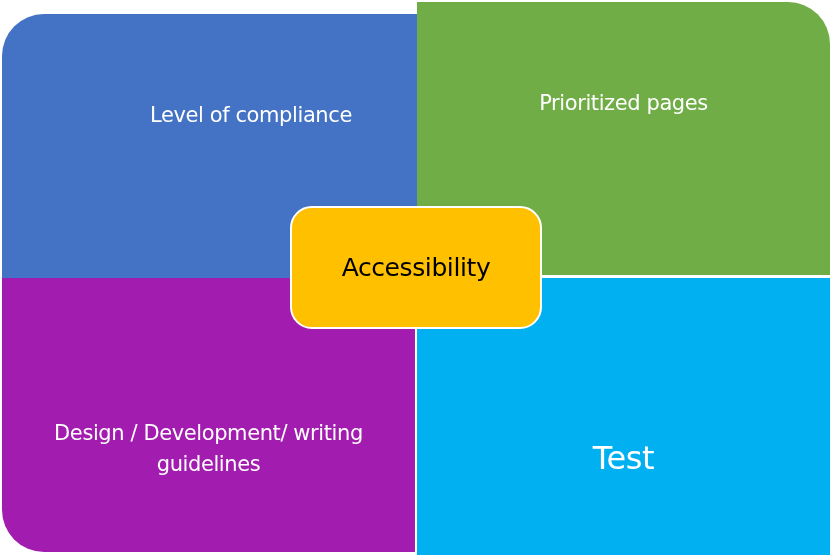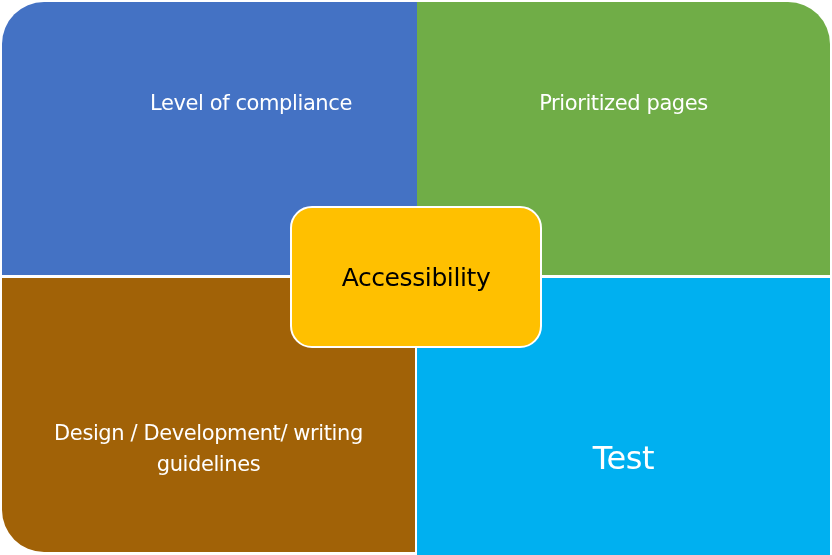--- a/index.html
+++ b/index.html
@@ -1,28 +1,28 @@
 <!DOCTYPE html>
 <html><head>
 <meta charset="utf-8">
 <style>
   html, body { margin:0; padding:0; background:#ffffff; }
   body { width:832px; height:555px; position:relative; overflow:hidden;
          font-family:"DejaVu Sans", "Liberation Sans", sans-serif; }
   .quad { position:absolute; box-sizing:border-box; color:#ffffff; text-align:center; }
   .quad .lbl { position:absolute; left:0; right:0; font-size:21px; line-height:31px; letter-spacing:-0.4px; }
-  #q-tl { left:2px; top:2px; width:498px; height:273px; background:#4472c4; border-top-left-radius:42px; }
+  #q-tl { left:2px; top:14px; width:498px; height:273px; background:#4472c4; border-top-left-radius:42px; }
   #q-tr { left:417px; top:2px; width:413px; height:273px; background:#70ad47; border-top-right-radius:42px;padding-left:48px; }
-  #q-bl { left:2px; top:278px; width:413px; height:274px; background:#a16207; border-bottom-left-radius:42px; }
+  #q-bl { left:2px; top:278px; width:413px; height:274px; background:#a21caf; border-bottom-left-radius:42px; }
   #q-br { left:417px; top:278px; width:413px; height:353px; background:#00b0f0; border-bottom-right-radius:42px; }
   #q-tl .lbl { top:86px; }
   #q-tr .lbl { top:86px; }
   #q-bl .lbl { top:140px; padding:0 8px; }
   #q-br .lbl { top:160px; font-size:32px; line-height:40px; }
-  #center { position:absolute; left:290px; top:206px; width:252px; height:142px; box-sizing:border-box;
+  #center { position:absolute; left:290px; top:206px; width:252px; height:123px; box-sizing:border-box;
             background:#ffc000; border:2px solid #ffffff; border-radius:22px;
             display:flex; align-items:center; justify-content:center; }
   #center .lbl { font-size:25px; color:#000000; letter-spacing:-0.4px; }
 </style>
 </head>
 <body>
 
 <div class="quad" id="q-tl">
   <div class="lbl">Level of compliance</div>
 </div>

